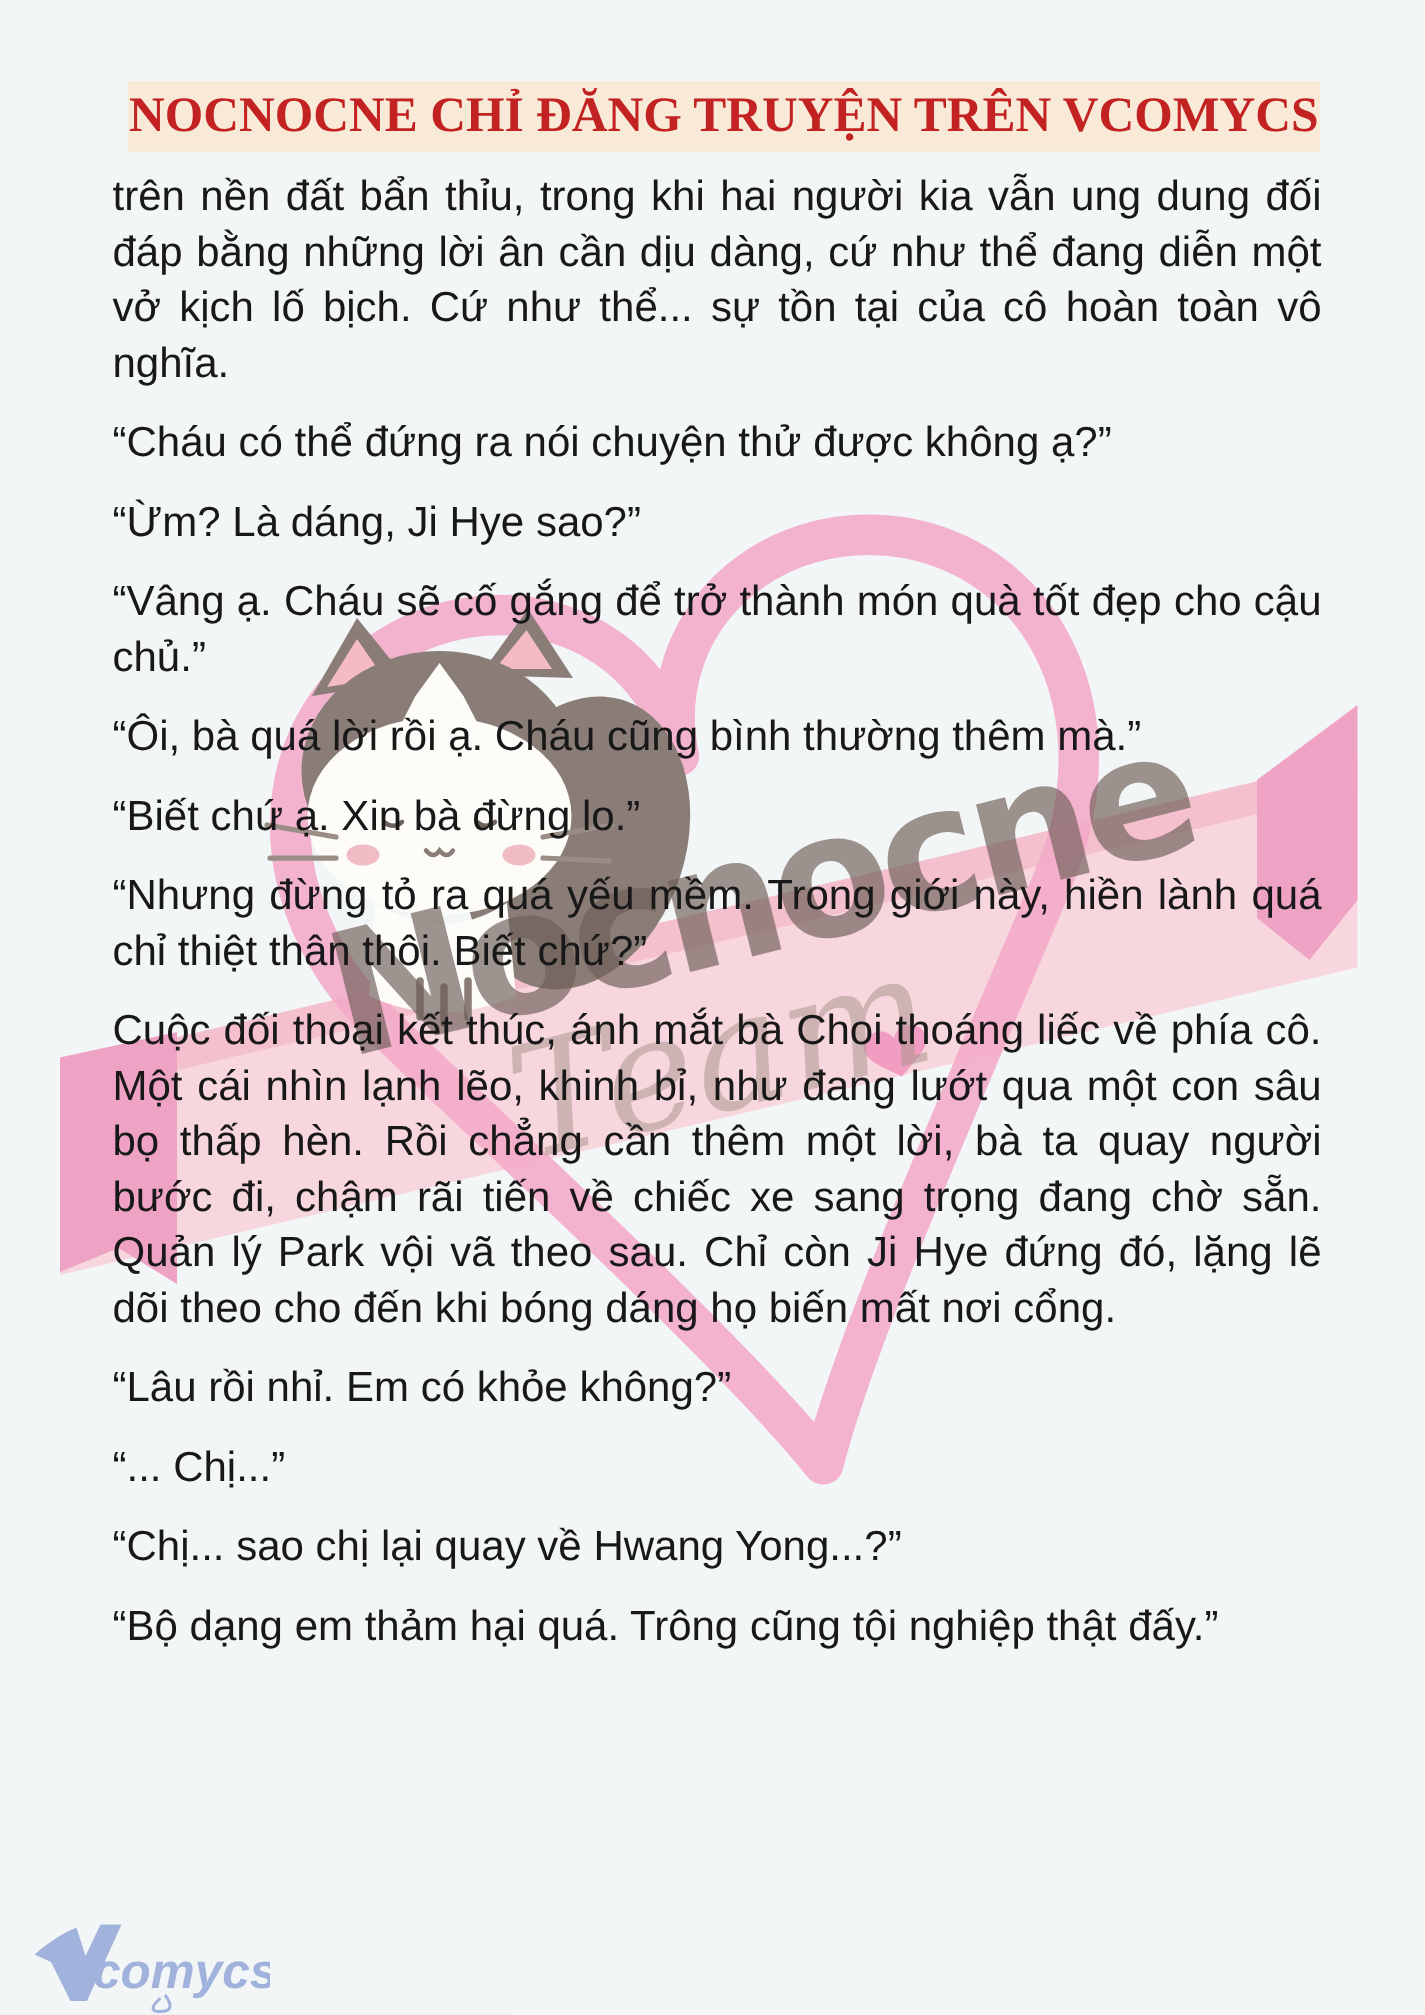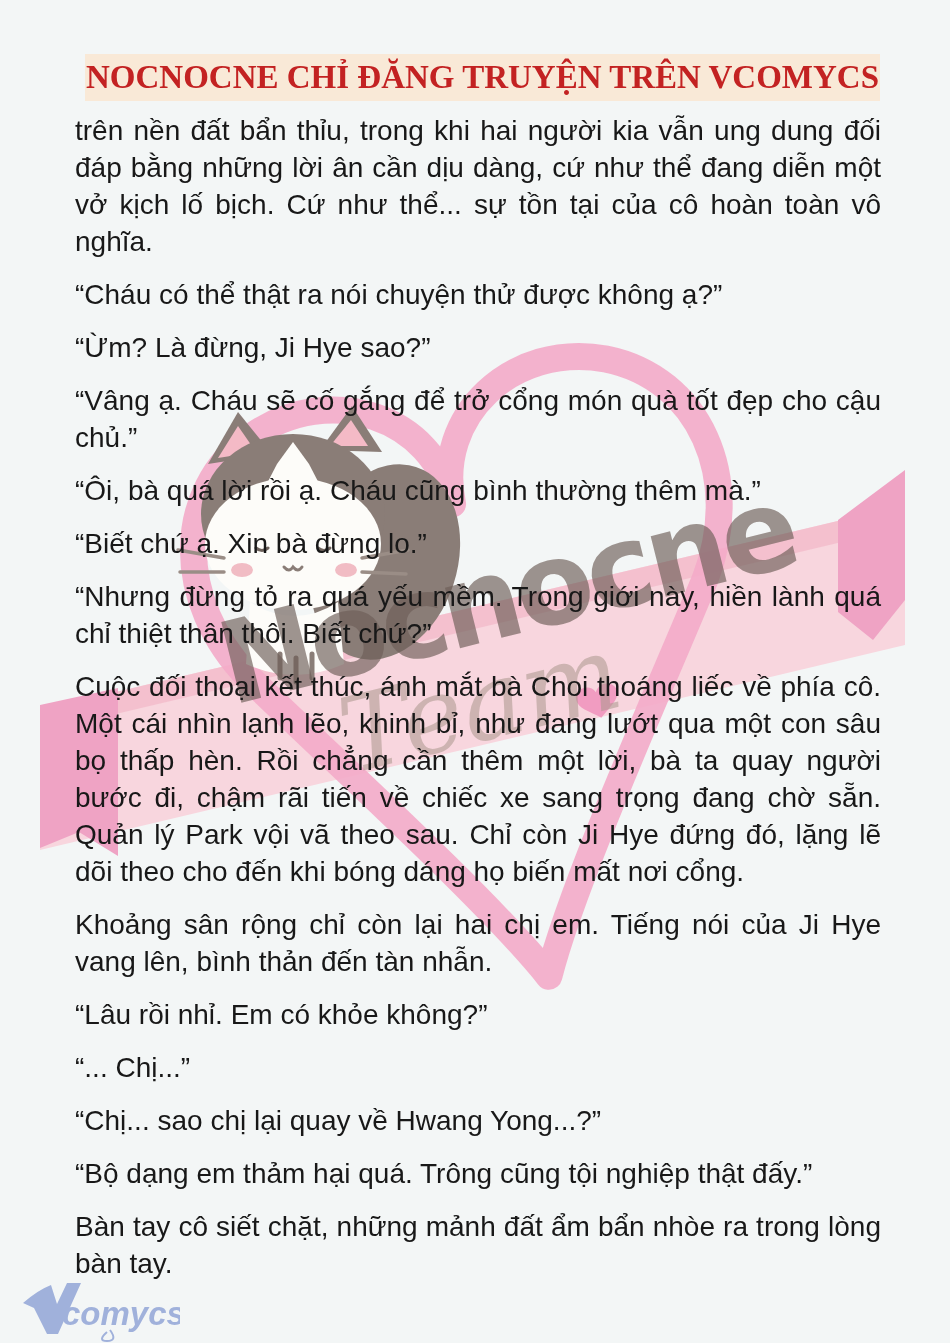--- a/index.html
+++ b/index.html
@@ -102,33 +102,31 @@
 
   <div class="wm-nocnocne">Nocnocne</div>
   <div class="wm-team">Team</div>
 
   <div class="header">
     <span>NOCNOCNE CHỈ ĐĂNG TRUYỆN TRÊN VCOMYCS</span>
   </div>
 
   <div class="story">
       <p>trên nền đất bẩn thỉu, trong khi hai người kia vẫn ung dung đối đáp bằng những lời ân cần dịu dàng, cứ như thể đang diễn một vở kịch lố bịch. Cứ như thể... sự tồn tại của cô hoàn toàn vô nghĩa.</p>
-      <p>“Cháu có thể thật ra nói chuyện thử được không ạ?”</p>
-      <p>“Ừm? Là đừng, Ji Hye sao?”</p>
-      <p>“Vâng ạ. Cháu sẽ cố gắng để trở cổng món quà tốt đẹp cho cậu chủ.”</p>
+      <p>“Cháu có thể đứng ra nói chuyện thử được không ạ?”</p>
+      <p>“Ừm? Là dáng, Ji Hye sao?”</p>
+      <p>“Vâng ạ. Cháu sẽ cố gắng để trở thành món quà tốt đẹp cho cậu chủ.”</p>
       <p>“Ôi, bà quá lời rồi ạ. Cháu cũng bình thường thêm mà.”</p>
       <p>“Biết chứ ạ. Xin bà đừng lo.”</p>
       <p>“Nhưng đừng tỏ ra quá yếu mềm. Trong giới này, hiền lành quá chỉ thiệt thân thôi. Biết chứ?”</p>
       <p>Cuộc đối thoại kết thúc, ánh mắt bà Choi thoáng liếc về phía cô. Một cái nhìn lạnh lẽo, khinh bỉ, như đang lướt qua một con sâu bọ thấp hèn. Rồi chẳng cần thêm một lời, bà ta quay người bước đi, chậm rãi tiến về chiếc xe sang trọng đang chờ sẵn. Quản lý Park vội vã theo sau. Chỉ còn Ji Hye đứng đó, lặng lẽ dõi theo cho đến khi bóng dáng họ biến mất nơi cổng.</p>
-      <p>Khoảng sân rộng chỉ còn lại hai chị em. Tiếng nói của Ji Hye vang lên, bình thản đến tàn nhẫn.</p>
       <p>“Lâu rồi nhỉ. Em có khỏe không?”</p>
       <p>“... Chị...”</p>
       <p>“Chị... sao chị lại quay về Hwang Yong...?”</p>
       <p>“Bộ dạng em thảm hại quá. Trông cũng tội nghiệp thật đấy.”</p>
-      <p>Bàn tay cô siết chặt, những mảnh đất ẩm bẩn nhòe ra trong lòng bàn tay.</p>
     </div>
 
   <div class="logo">
     <svg width="160" height="62" viewBox="0 0 160 62">
       <path d="M3 23 Q18 10 31 5 L37 24 L47 3 L61 3 L38 54 L27 54 L14 28 Z" fill="#8fa3d6"></path>
       <text x="42" y="45" font-family="Liberation Sans, sans-serif" font-style="italic" font-weight="700" font-size="33" letter-spacing="0" fill="#8fa3d6">comycs</text>
       <path d="M 90 50 q 8 11 -3 11 q -10 0 0 -9" stroke="#8fa3d6" stroke-width="2" fill="none"></path>
     </svg>
   </div>
 

